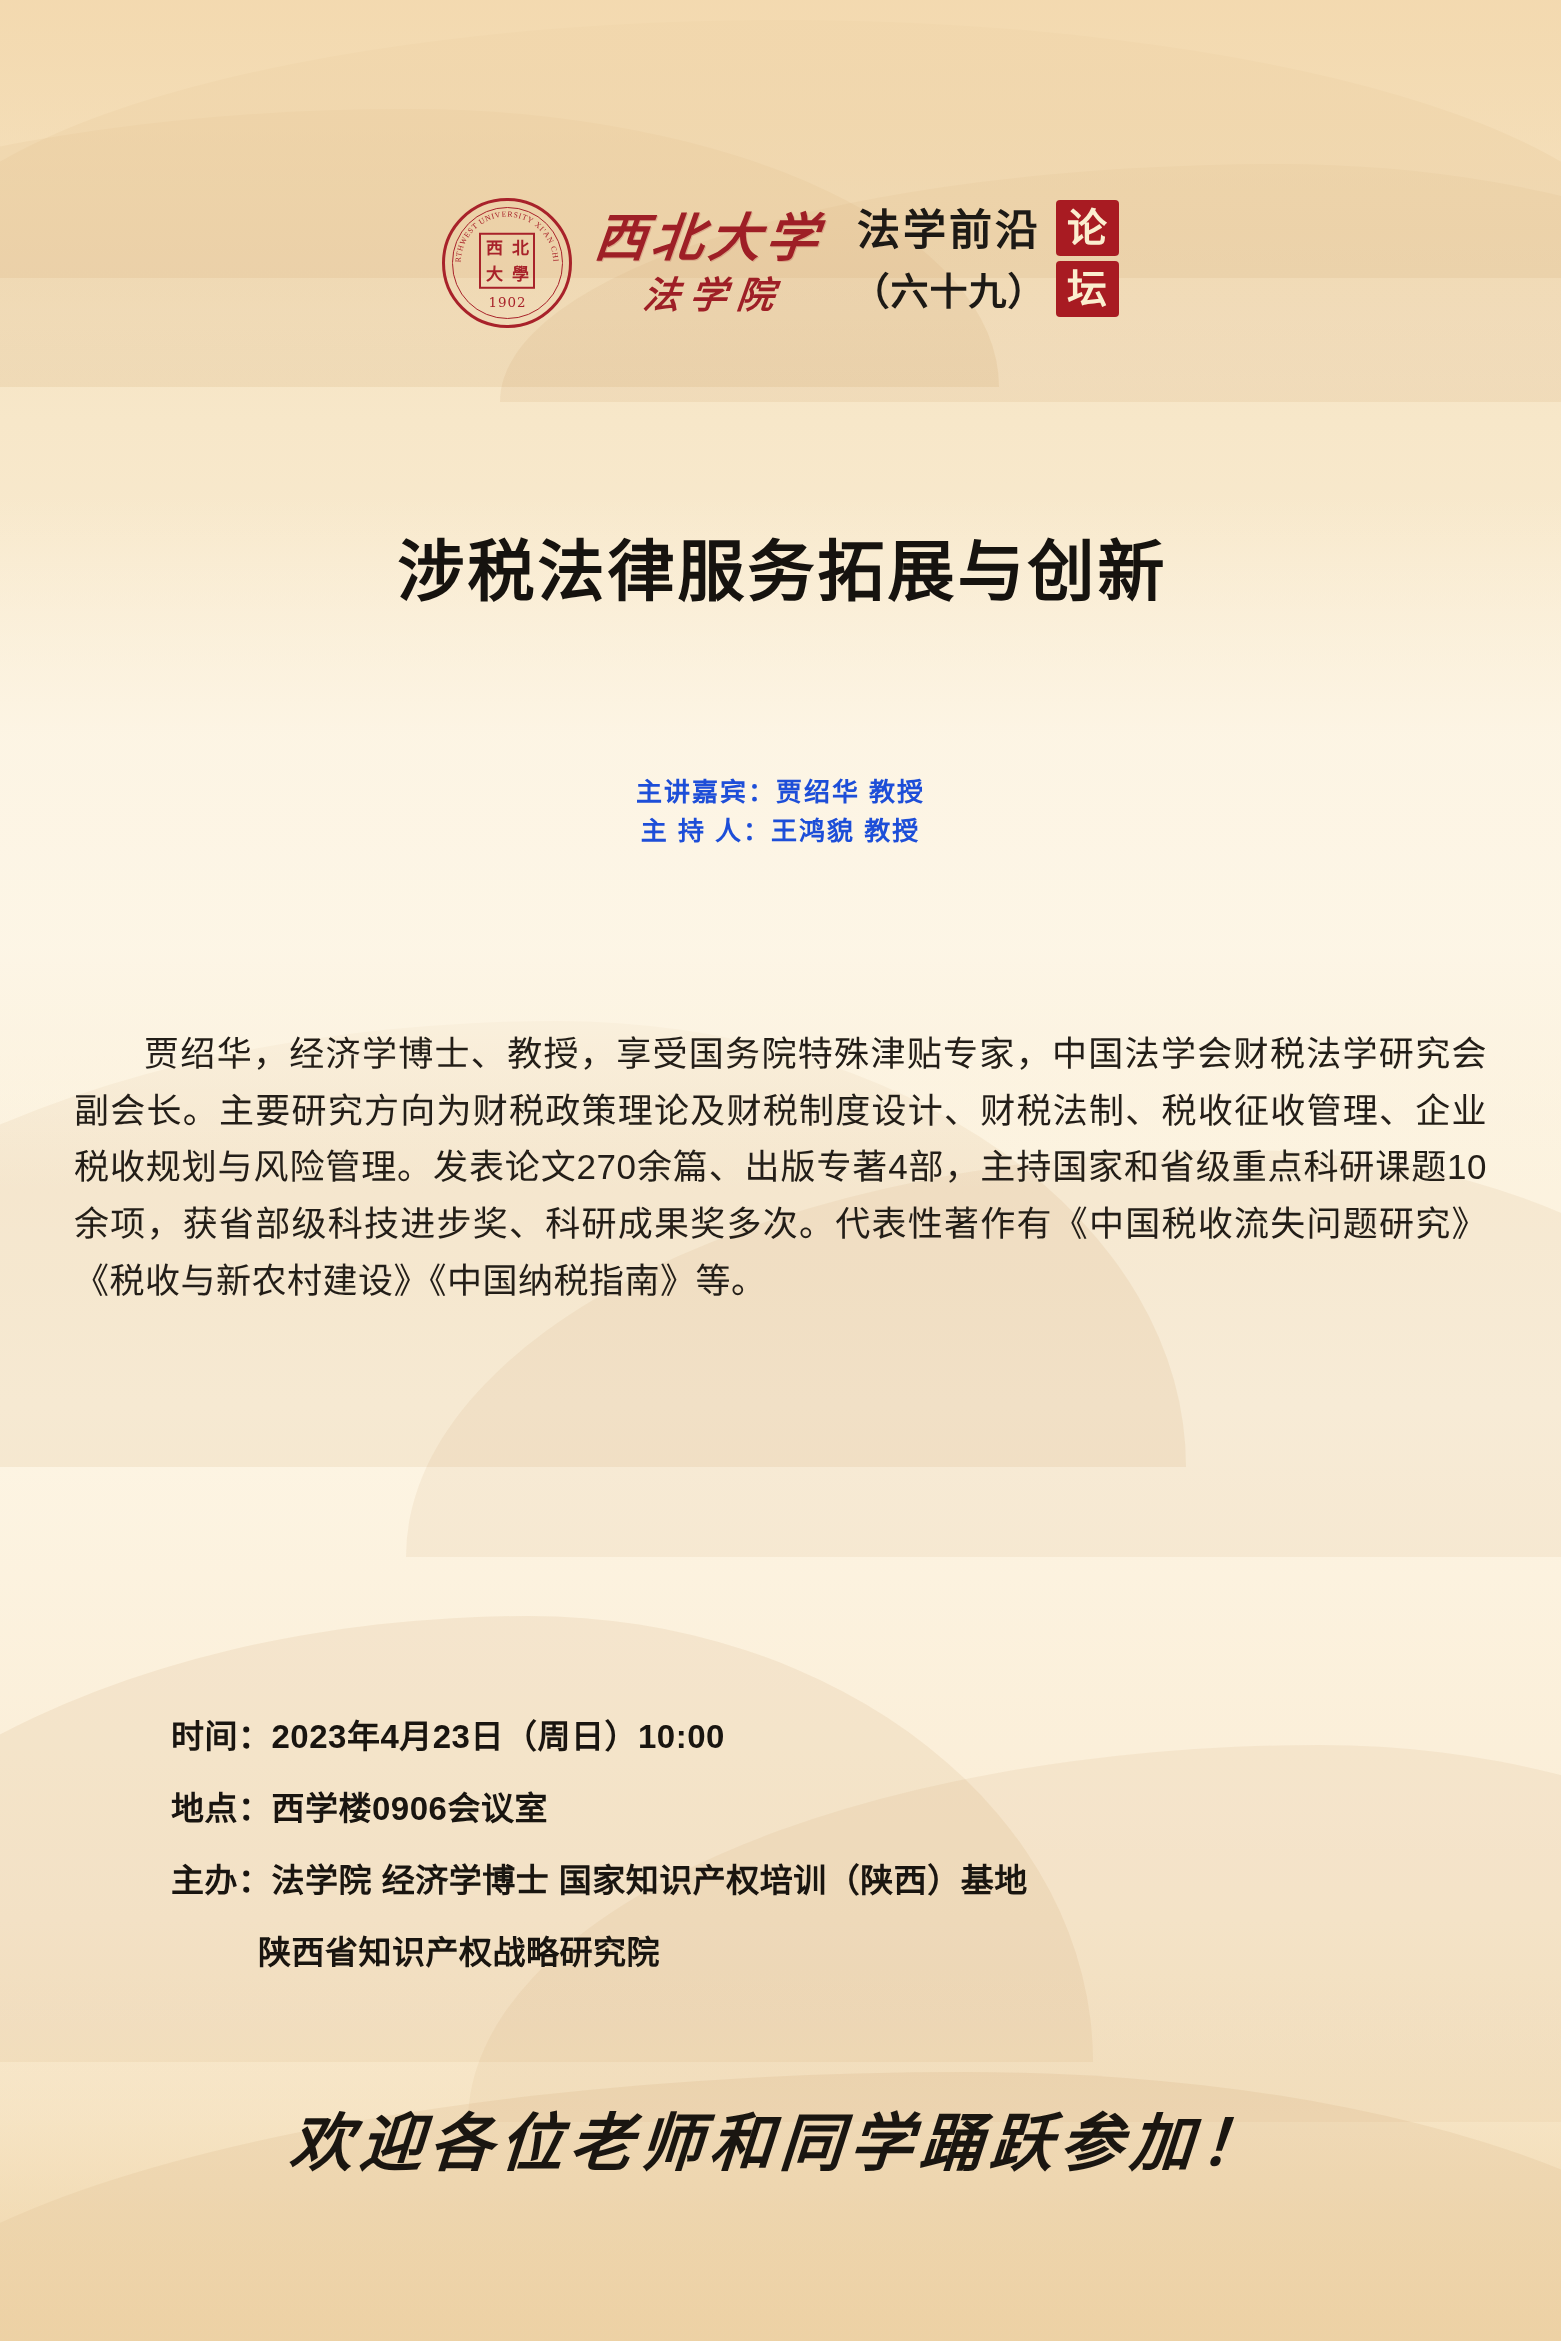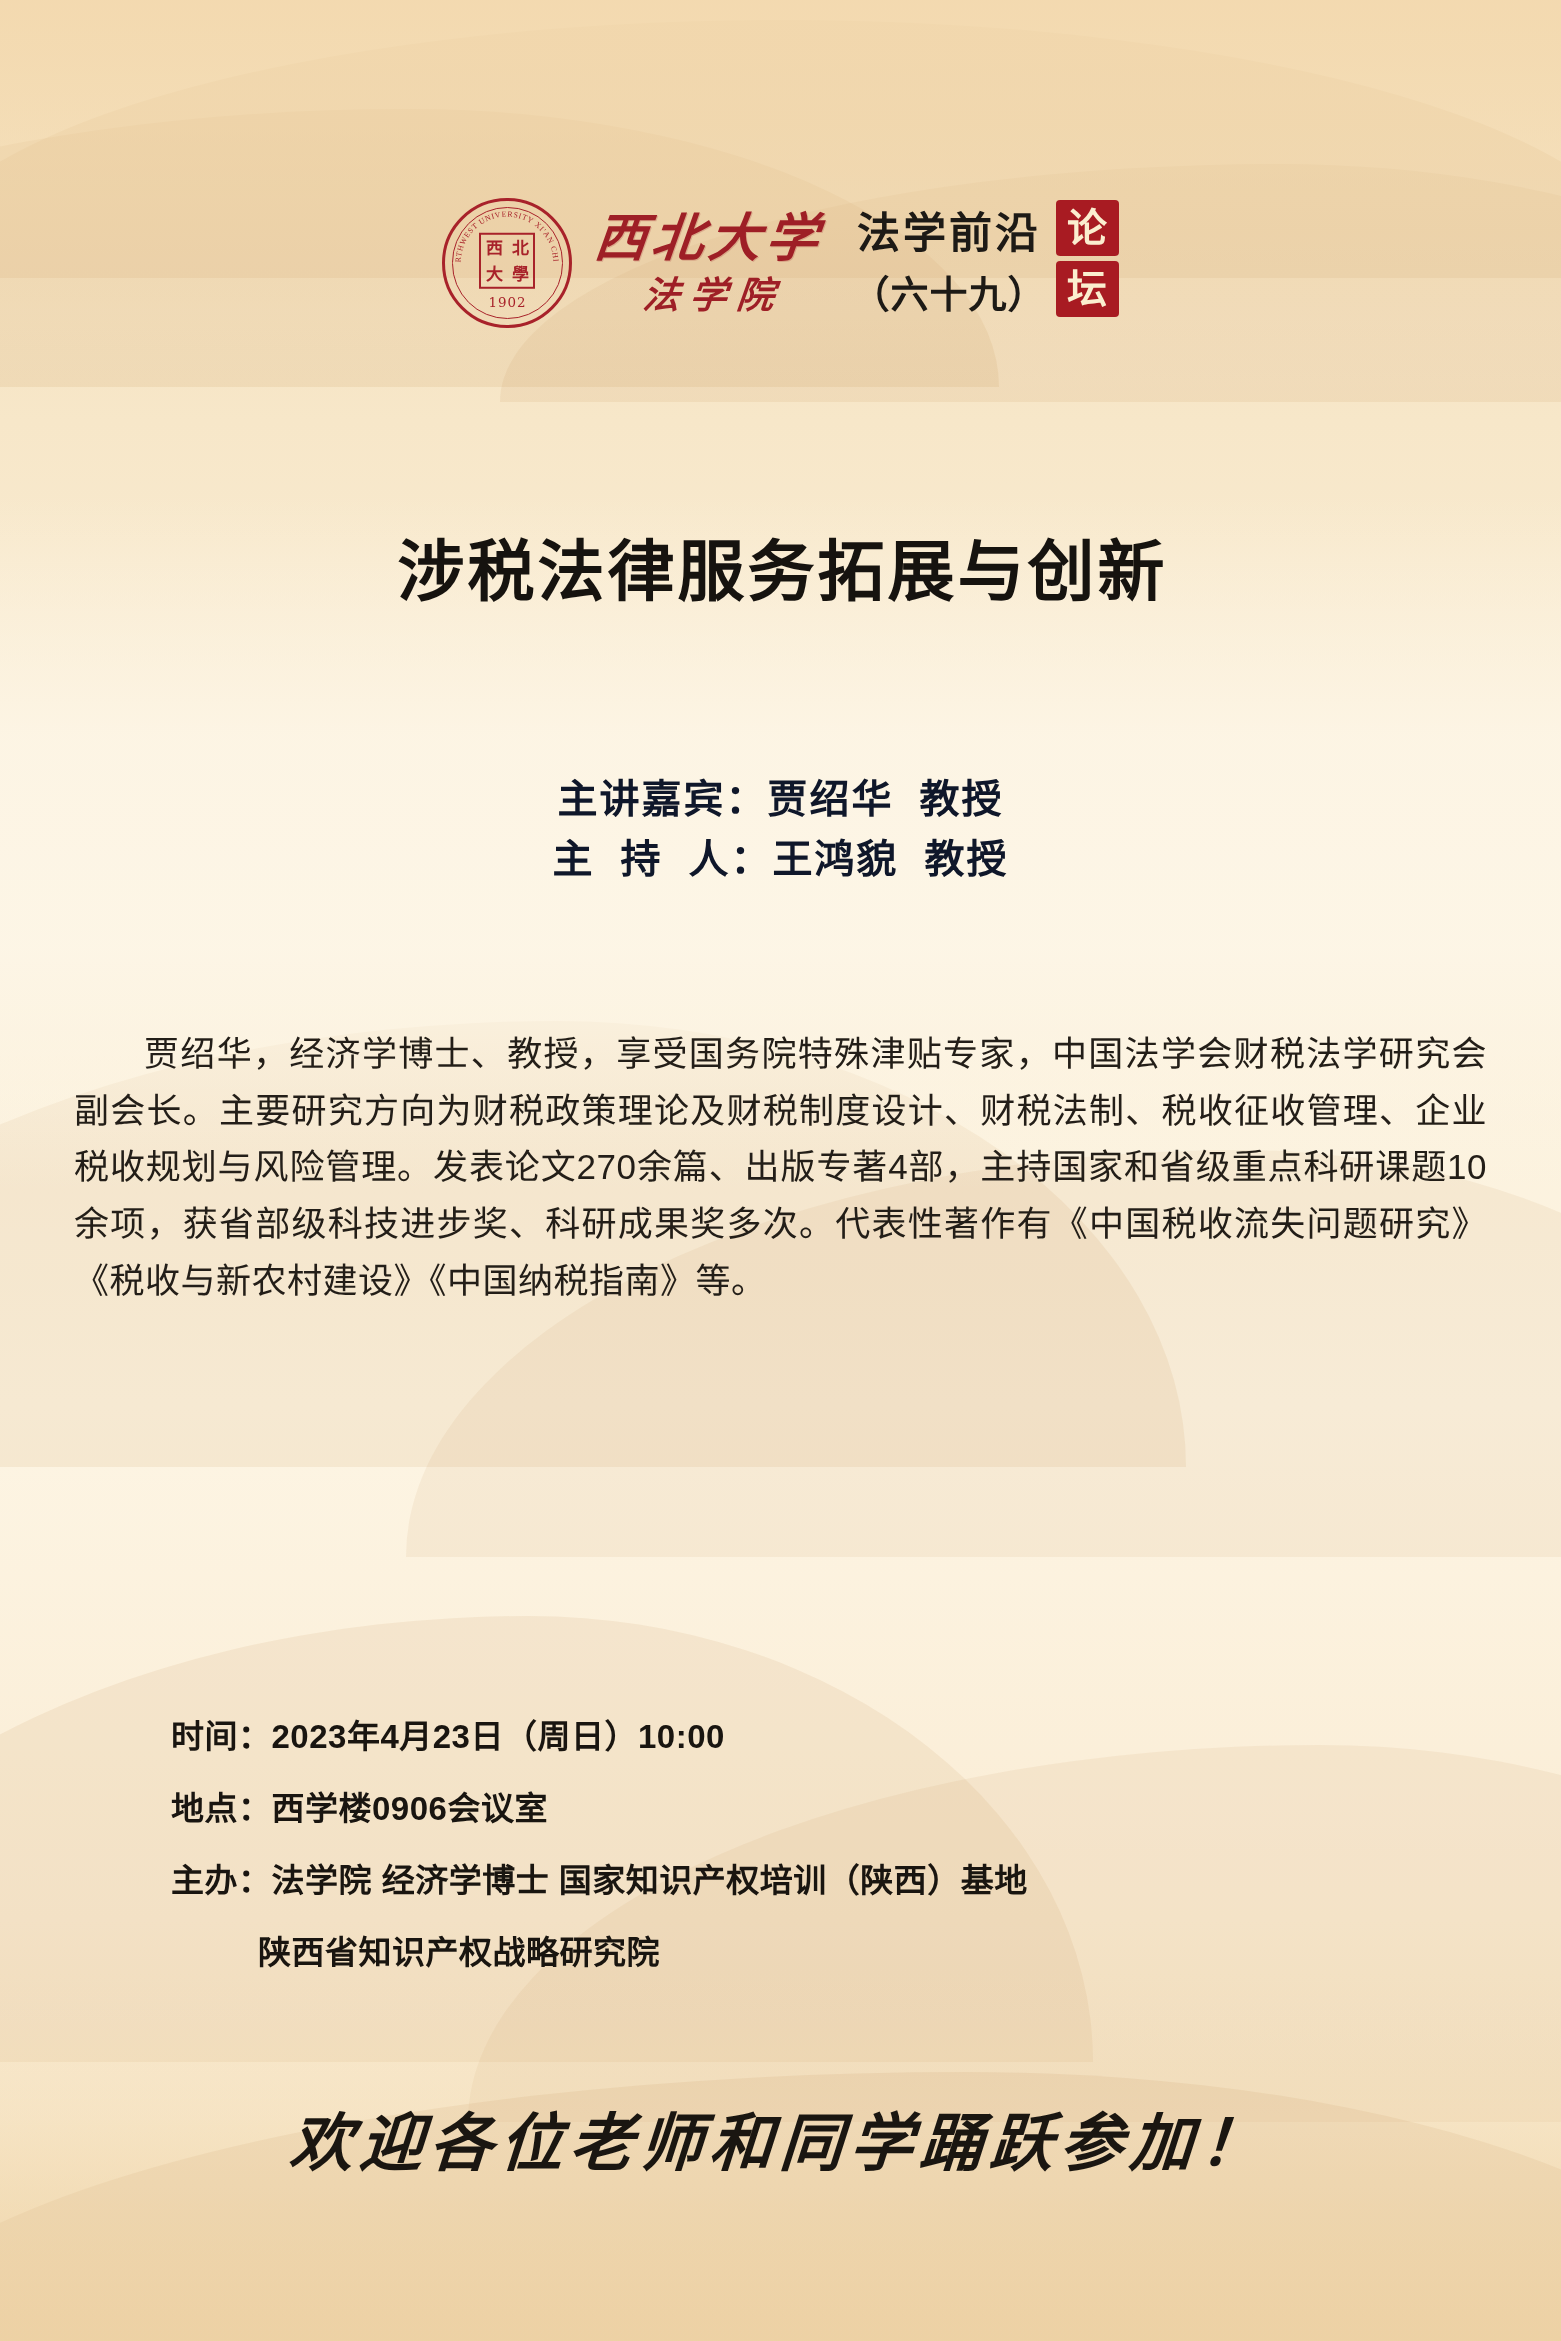--- a/index.html
+++ b/index.html
@@ -159,21 +159,21 @@
   }
 
   .series-block {
     display: flex;
     align-items: center;
     gap: 4px;
     flex: 0 0 auto;
   }
   .series-text {
     color: #1d1a16;
-    font-family: Liberation Sans, sans-serif;
+    font-family: Liberation Mono, monospace;
     font-weight: 700;
     text-align: center;
   }
   .series-line1 {
     font-size: 43px;
     line-height: 1;
     letter-spacing: 3px;
   }
   .series-line2 {
     font-size: 38px;
@@ -218,24 +218,24 @@
     line-height: 1.1;
   }
 
   
   .speakers {
     position: absolute;
     top: 773px;
     left: 0;
     right: 0;
     text-align: center;
-    color: #0f172a;
-    font-family: Liberation Mono, monospace;
-    font-weight: 700;
-    font-size: 40px;
+    color: #1d4ed8;
+    font-family: Liberation Sans, sans-serif;
+    font-weight: 700;
+    font-size: 26px;
     line-height: 1.5;
     letter-spacing: 2px;
   }
 
   
   .bio {
     position: absolute;
     top: 1026px;
     left: 74px;
     width: 1413px;

